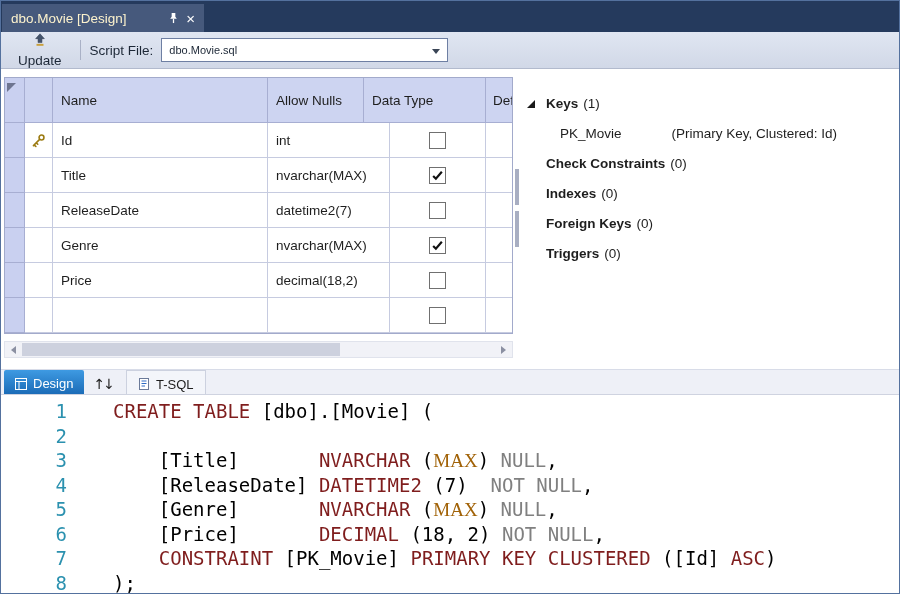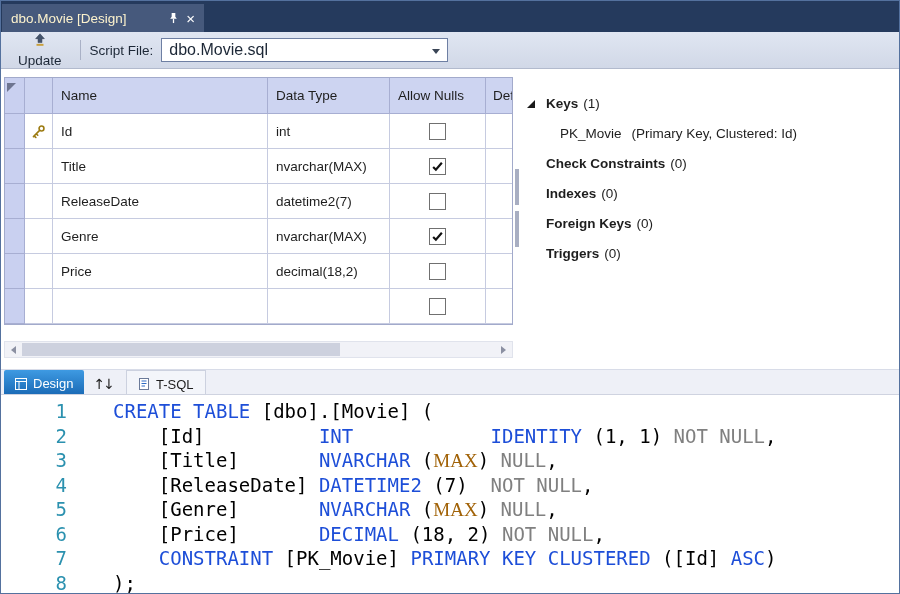--- a/index.html
+++ b/index.html
@@ -18,31 +18,31 @@
 
   
   .toolbar { position:absolute; left:0; top:31px; right:0; height:37px;
              background:linear-gradient(#e0e6f2,#d1d8e7); border-bottom:1px solid #b2bacd;
              display:flex; align-items:center; padding:0 8px; font-size:13.5px; color:#1c2736; }
   .update-btn { display:flex; align-items:center; gap:6px; background:transparent; border:1px solid transparent;
                 font:inherit; color:#1c2736; padding:3px 8px; cursor:default;flex-direction:column; }
   .tb-sep { width:1px; height:20px; background:#a9b1c6; margin:0 9px; }
   .sf-label { margin-right:8px; }
   .combo { width:287px; height:24px; background:#fff; border:1px solid #6e7fa3; display:flex;
-           align-items:center; padding:0 22px 0 7px; position:relative; font-size:16px; }
+           align-items:center; padding:0 22px 0 7px; position:relative; font-size:11px; }
   .combo-arrow { position:absolute; right:7px; top:10px; width:0; height:0;
                  border-left:4px solid transparent; border-right:4px solid transparent; border-top:5px solid #3a4556; }
 
   
   .main { position:absolute; left:0; top:68px; right:0; height:300px; background:#fff; }
 
   
   .grid { position:absolute; left:3px; top:8px; width:509px; border:1px solid #a2aacb; background:#fff; }
   .g-header, .g-row { display:flex; }
-  .g-header { height:36px; }
+  .g-header { height:45px; }
   .g-row { height:35px; }
   .gc { display:flex; align-items:center; padding-left:8px; overflow:hidden; white-space:nowrap;
         border-right:1px solid #c6cbe0; border-bottom:1px solid #c6cbe0; font-size:13.5px; background:#fff; }
   .g-header .gc { background:#cdd4f1; border-right-color:#a7aed2; border-bottom-color:#a7aed2; }
   .c-gutter { width:20px; padding-left:2px; background:#c9d0f0 !important; border-right-color:#a7aed2 !important;
               border-bottom-color:#a7aed2 !important; align-items:flex-start; }
   .c-key { width:28px; padding-left:6px; justify-content:flex-start; }
   .c-name { width:215px; }
   .c-type { width:122px; }
   .c-nulls { width:96px; }
@@ -65,39 +65,39 @@
   
   .splitter { position:absolute; left:512px; top:0; width:9px; height:300px; background:#fff; }
   .grip-bar { position:absolute; left:2px; width:4px; height:36px; background:#a8aec2; }
 
   
   .props { position:absolute; left:519px; top:24px; right:4px; font-size:13.5px; }
   .prop-head { display:flex; align-items:center; height:21px; margin-bottom:9px; padding-left:6px; }
   .expander { width:20px; display:inline-flex; align-items:center; }
   .prop-label { font-weight:bold; }
   .prop-count { margin-left:5px; }
-  .prop-child { height:21px; margin:0 0 9px 40px; display:flex; align-items:center; white-space:nowrap; }
+  .prop-child { height:21px; margin:0 0 9px 40px; display:flex; align-items:center; white-space:nowrap;gap:40px; }
   .pc-name { margin-right:10px; }
 
   
   .bottomtabs { position:absolute; left:0; top:368px; right:0; height:28px; background:#eef0f7;
                 border-top:1px solid #d8dce8; display:flex; align-items:stretch; padding-left:3px; }
   .btab { display:flex; align-items:center; gap:6px; padding:0 11px; font-size:13px; color:#1e1e1e; }
   .btab.active { background:linear-gradient(#3e9ae2,#1766b2); color:#fff; border-radius:2px 2px 0 0; }
   .btab.inactive { border:1px solid #ccd1df; border-bottom:none; background:#f3f5fa; margin-left:4px; }
   .swap-tab { padding:0 9px; font-family:"DejaVu Sans",sans-serif; letter-spacing:-2px; font-size:14px; color:#222; }
 
   
   .editor { position:absolute; left:0; top:393px; right:0; height:201px; background:#fff;
             border-top:1px solid #cfd3e0; padding-top:4px; overflow:hidden;
             font-family:"DejaVu Sans Mono","Liberation Mono",monospace; font-size:19px; }
   .codeline { display:flex; height:24.5px; line-height:24.5px; white-space:pre; }
   .lnum { width:66px; text-align:right; color:#2b91af; flex:none; }
   .lcode { margin-left:46px; }
-  .tk-k { color:#1d4ed8; }
+  .tk-k { color:#7f1d1d; }
   .tk-m { color:#a16207;font-family:Liberation Serif, serif; }
   .tk-g { color:#808080; }
   .tk-p { color:#000000; }
 </style>
 </head>
 <body>
 
 <div class="window">
 
   <div class="tabstrip">
@@ -137,22 +137,22 @@
       <div class="g-header">
         <div class="gc c-gutter">
           <span class="corner-tri">
             <svg width="9" height="9" viewBox="0 0 9 9">
                 <path d="M0 0 H9 L0 9 Z" fill="#6e7590"></path>
               </svg>
           </span>
         </div>
         <div class="gc c-key"></div>
         <div class="gc c-name">Name</div>
+        <div class="gc c-nulls">Allow Nulls</div>
         <div class="gc c-type">Data Type</div>
-        <div class="gc c-nulls">Allow Nulls</div>
         <div class="gc c-partial">Default</div>
       </div>
       <div id="grid-rows">
           <div class="g-row">
             <div class="gc c-gutter"></div>
             <div class="gc c-key">
               <span style="display:inline-flex;">
                 <svg width="15" height="15" viewBox="0 0 16 16">
                   <circle cx="11.2" cy="4.8" r="2.6" fill="none" stroke="#9c7b12" stroke-width="1.7"></circle>
                   <path d="M9.2 6.8 L2.6 13.4 M3.4 12.6 L5.2 14.4 M5.6 10.4 L7.2 12" stroke="#9c7b12" stroke-width="1.7" fill="none" stroke-linecap="round"></path>
@@ -300,21 +300,21 @@
             <line x1="3.5" y1="5.5" x2="8.5" y2="5.5" stroke="#2e6bc4"></line>
             <line x1="3.5" y1="8" x2="7" y2="8" stroke="#2e6bc4"></line>
           </svg>
       </span>
       <span>T-SQL</span>
     </div>
   </div>
 
   <div class="editor" id="code-editor">
       <div class="codeline"><span class="lnum">1</span><span class="lcode"><span class="tk-k">CREATE TABLE</span><span class="tk-p"> [dbo].[Movie] (</span></span></div>
-      <div class="codeline"><span class="lnum">2</span><span class="lcode"><span class="tk-p">    [Id]          </span><span class="tk-k">INT</span><span class="tk-p">            </span><span class="tk-k">IDENTITY</span><span class="tk-p"> (1, 1) </span><span class="tk-g">NOT NULL</span><span class="tk-p">,</span></span></div>
+      <div class="codeline"><span class="lnum">2</span></div>
       <div class="codeline"><span class="lnum">3</span><span class="lcode"><span class="tk-p">    [Title]       </span><span class="tk-k">NVARCHAR</span><span class="tk-p"> (</span><span class="tk-m">MAX</span><span class="tk-p">) </span><span class="tk-g">NULL</span><span class="tk-p">,</span></span></div>
       <div class="codeline"><span class="lnum">4</span><span class="lcode"><span class="tk-p">    [ReleaseDate] </span><span class="tk-k">DATETIME2</span><span class="tk-p"> (7)  </span><span class="tk-g">NOT NULL</span><span class="tk-p">,</span></span></div>
       <div class="codeline"><span class="lnum">5</span><span class="lcode"><span class="tk-p">    [Genre]       </span><span class="tk-k">NVARCHAR</span><span class="tk-p"> (</span><span class="tk-m">MAX</span><span class="tk-p">) </span><span class="tk-g">NULL</span><span class="tk-p">,</span></span></div>
       <div class="codeline"><span class="lnum">6</span><span class="lcode"><span class="tk-p">    [Price]       </span><span class="tk-k">DECIMAL</span><span class="tk-p"> (18, 2) </span><span class="tk-g">NOT NULL</span><span class="tk-p">,</span></span></div>
       <div class="codeline"><span class="lnum">7</span><span class="lcode"><span class="tk-p">    </span><span class="tk-k">CONSTRAINT</span><span class="tk-p"> [PK_Movie] </span><span class="tk-k">PRIMARY KEY CLUSTERED</span><span class="tk-p"> ([Id] </span><span class="tk-k">ASC</span><span class="tk-p">)</span></span></div>
       <div class="codeline"><span class="lnum">8</span><span class="lcode"><span class="tk-p">);</span></span></div>
     </div>
 
 </div>
 

